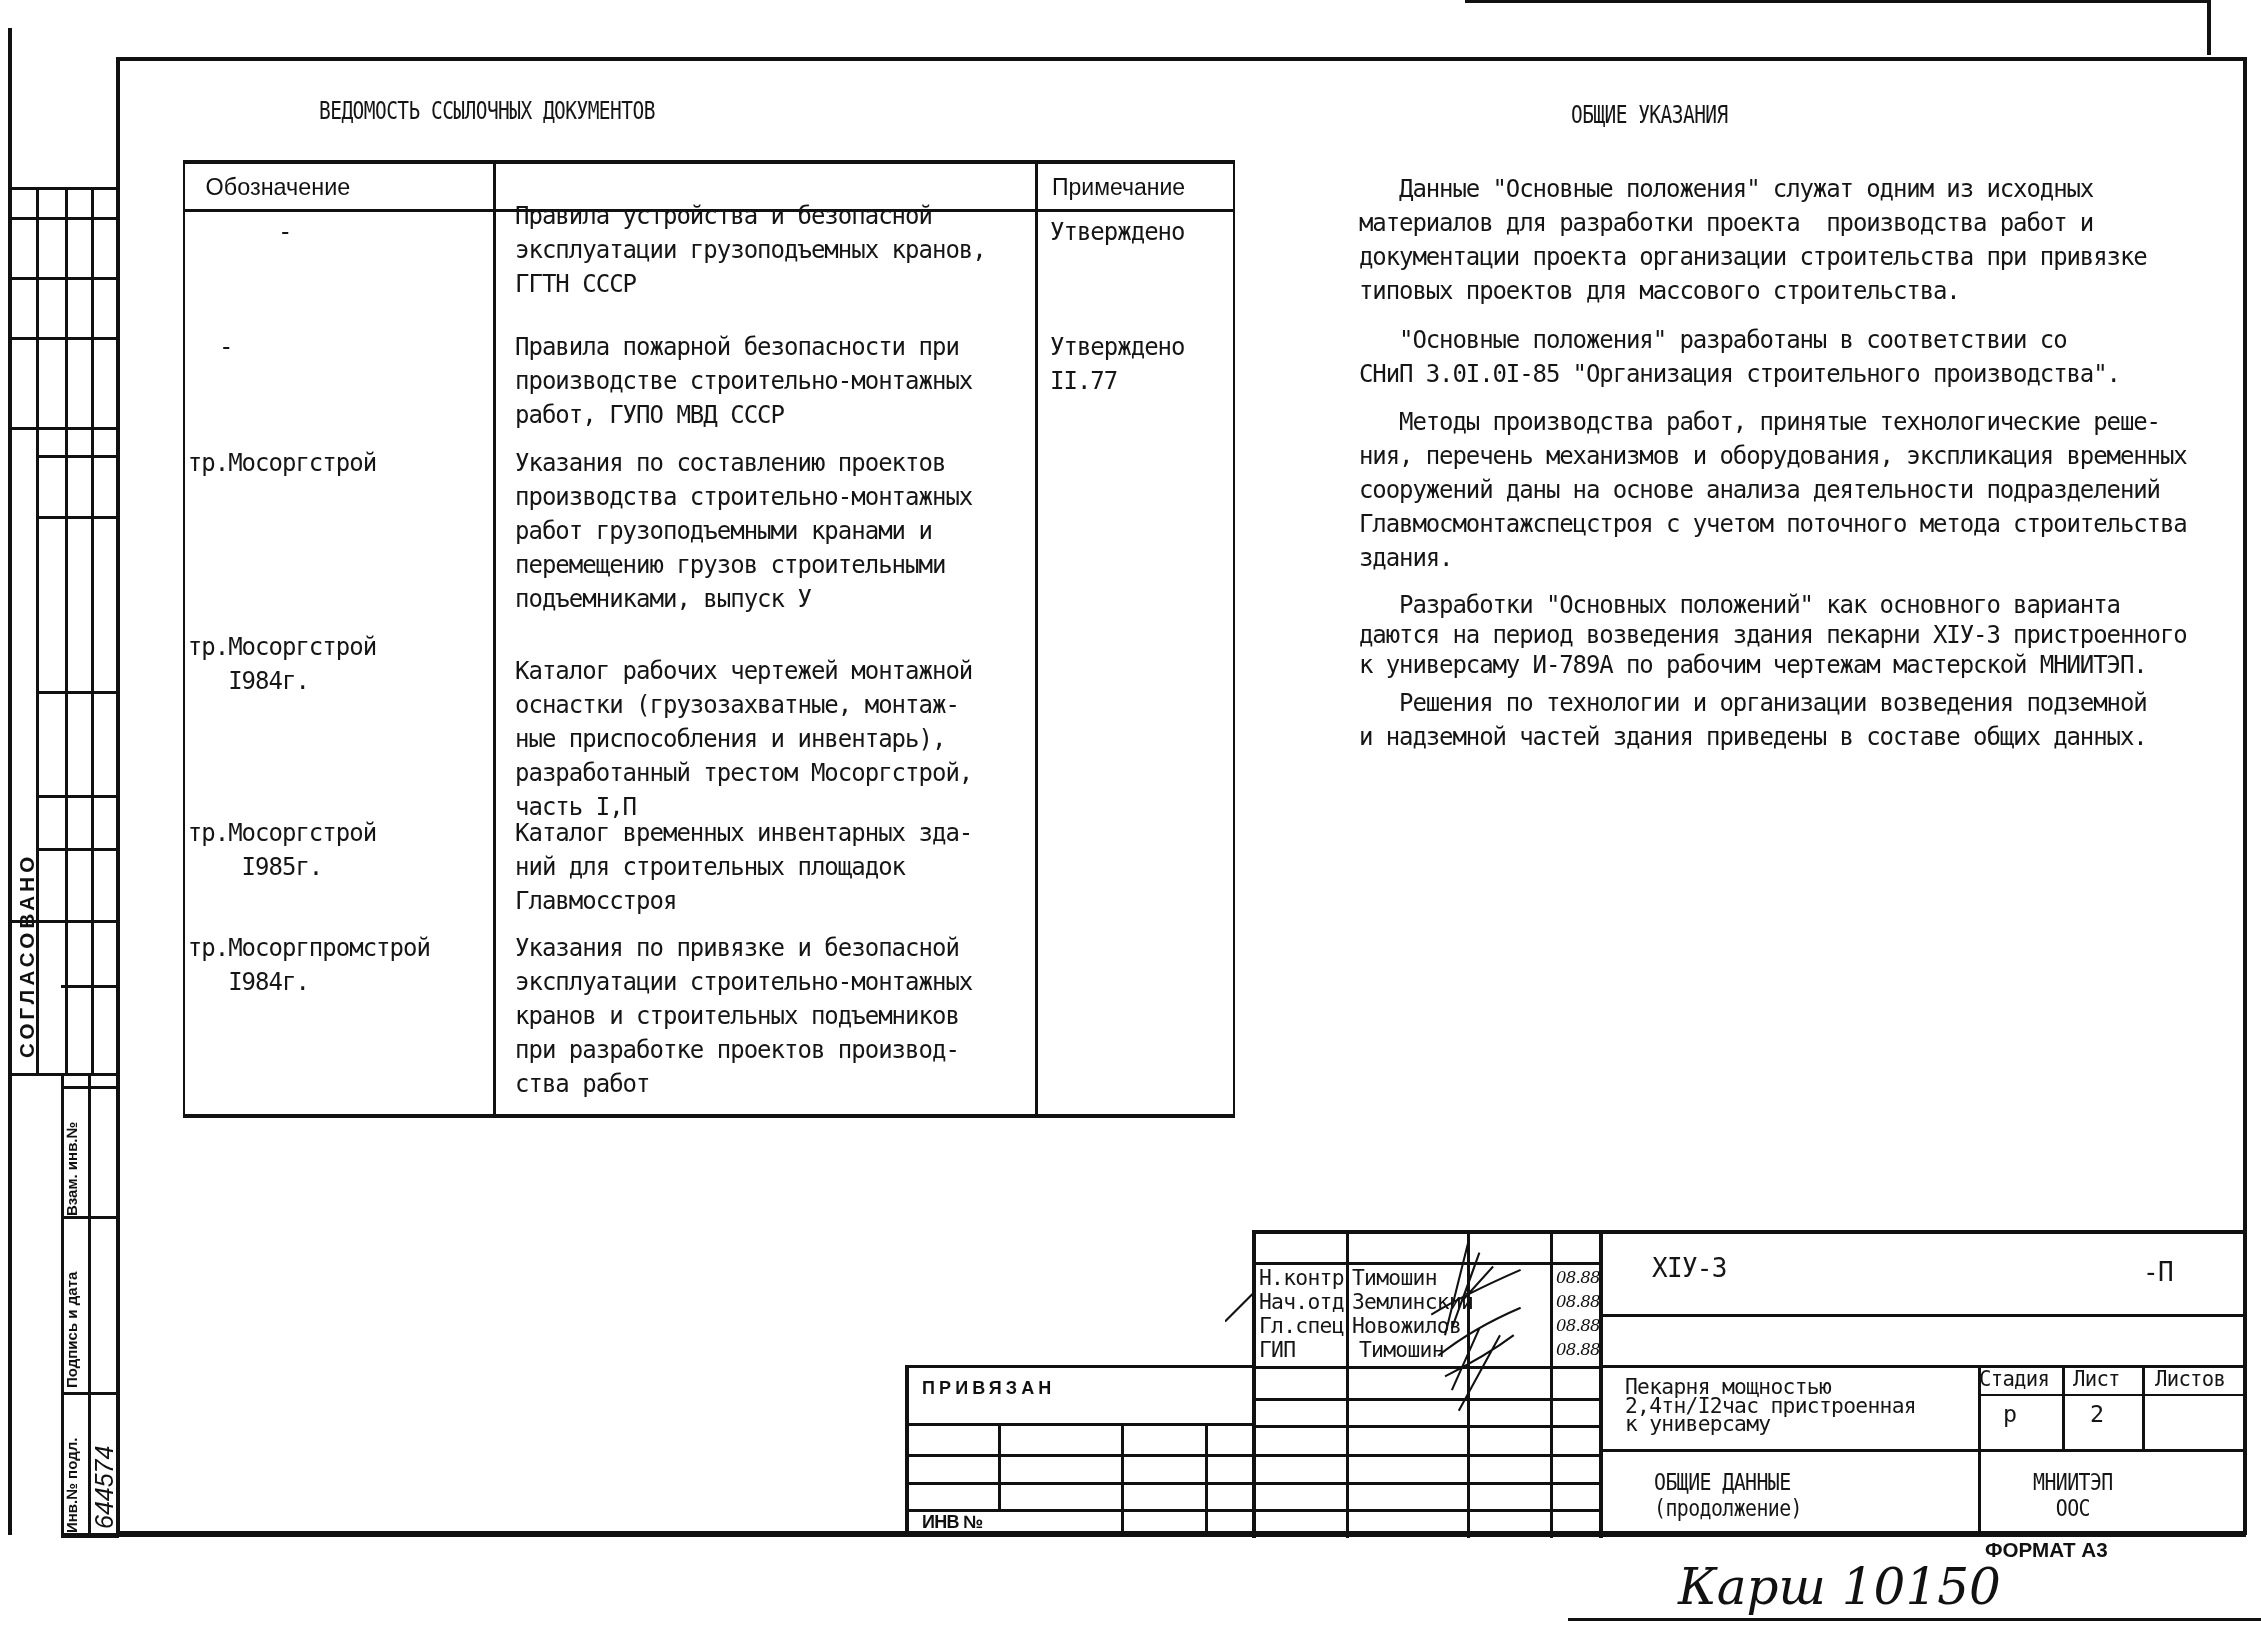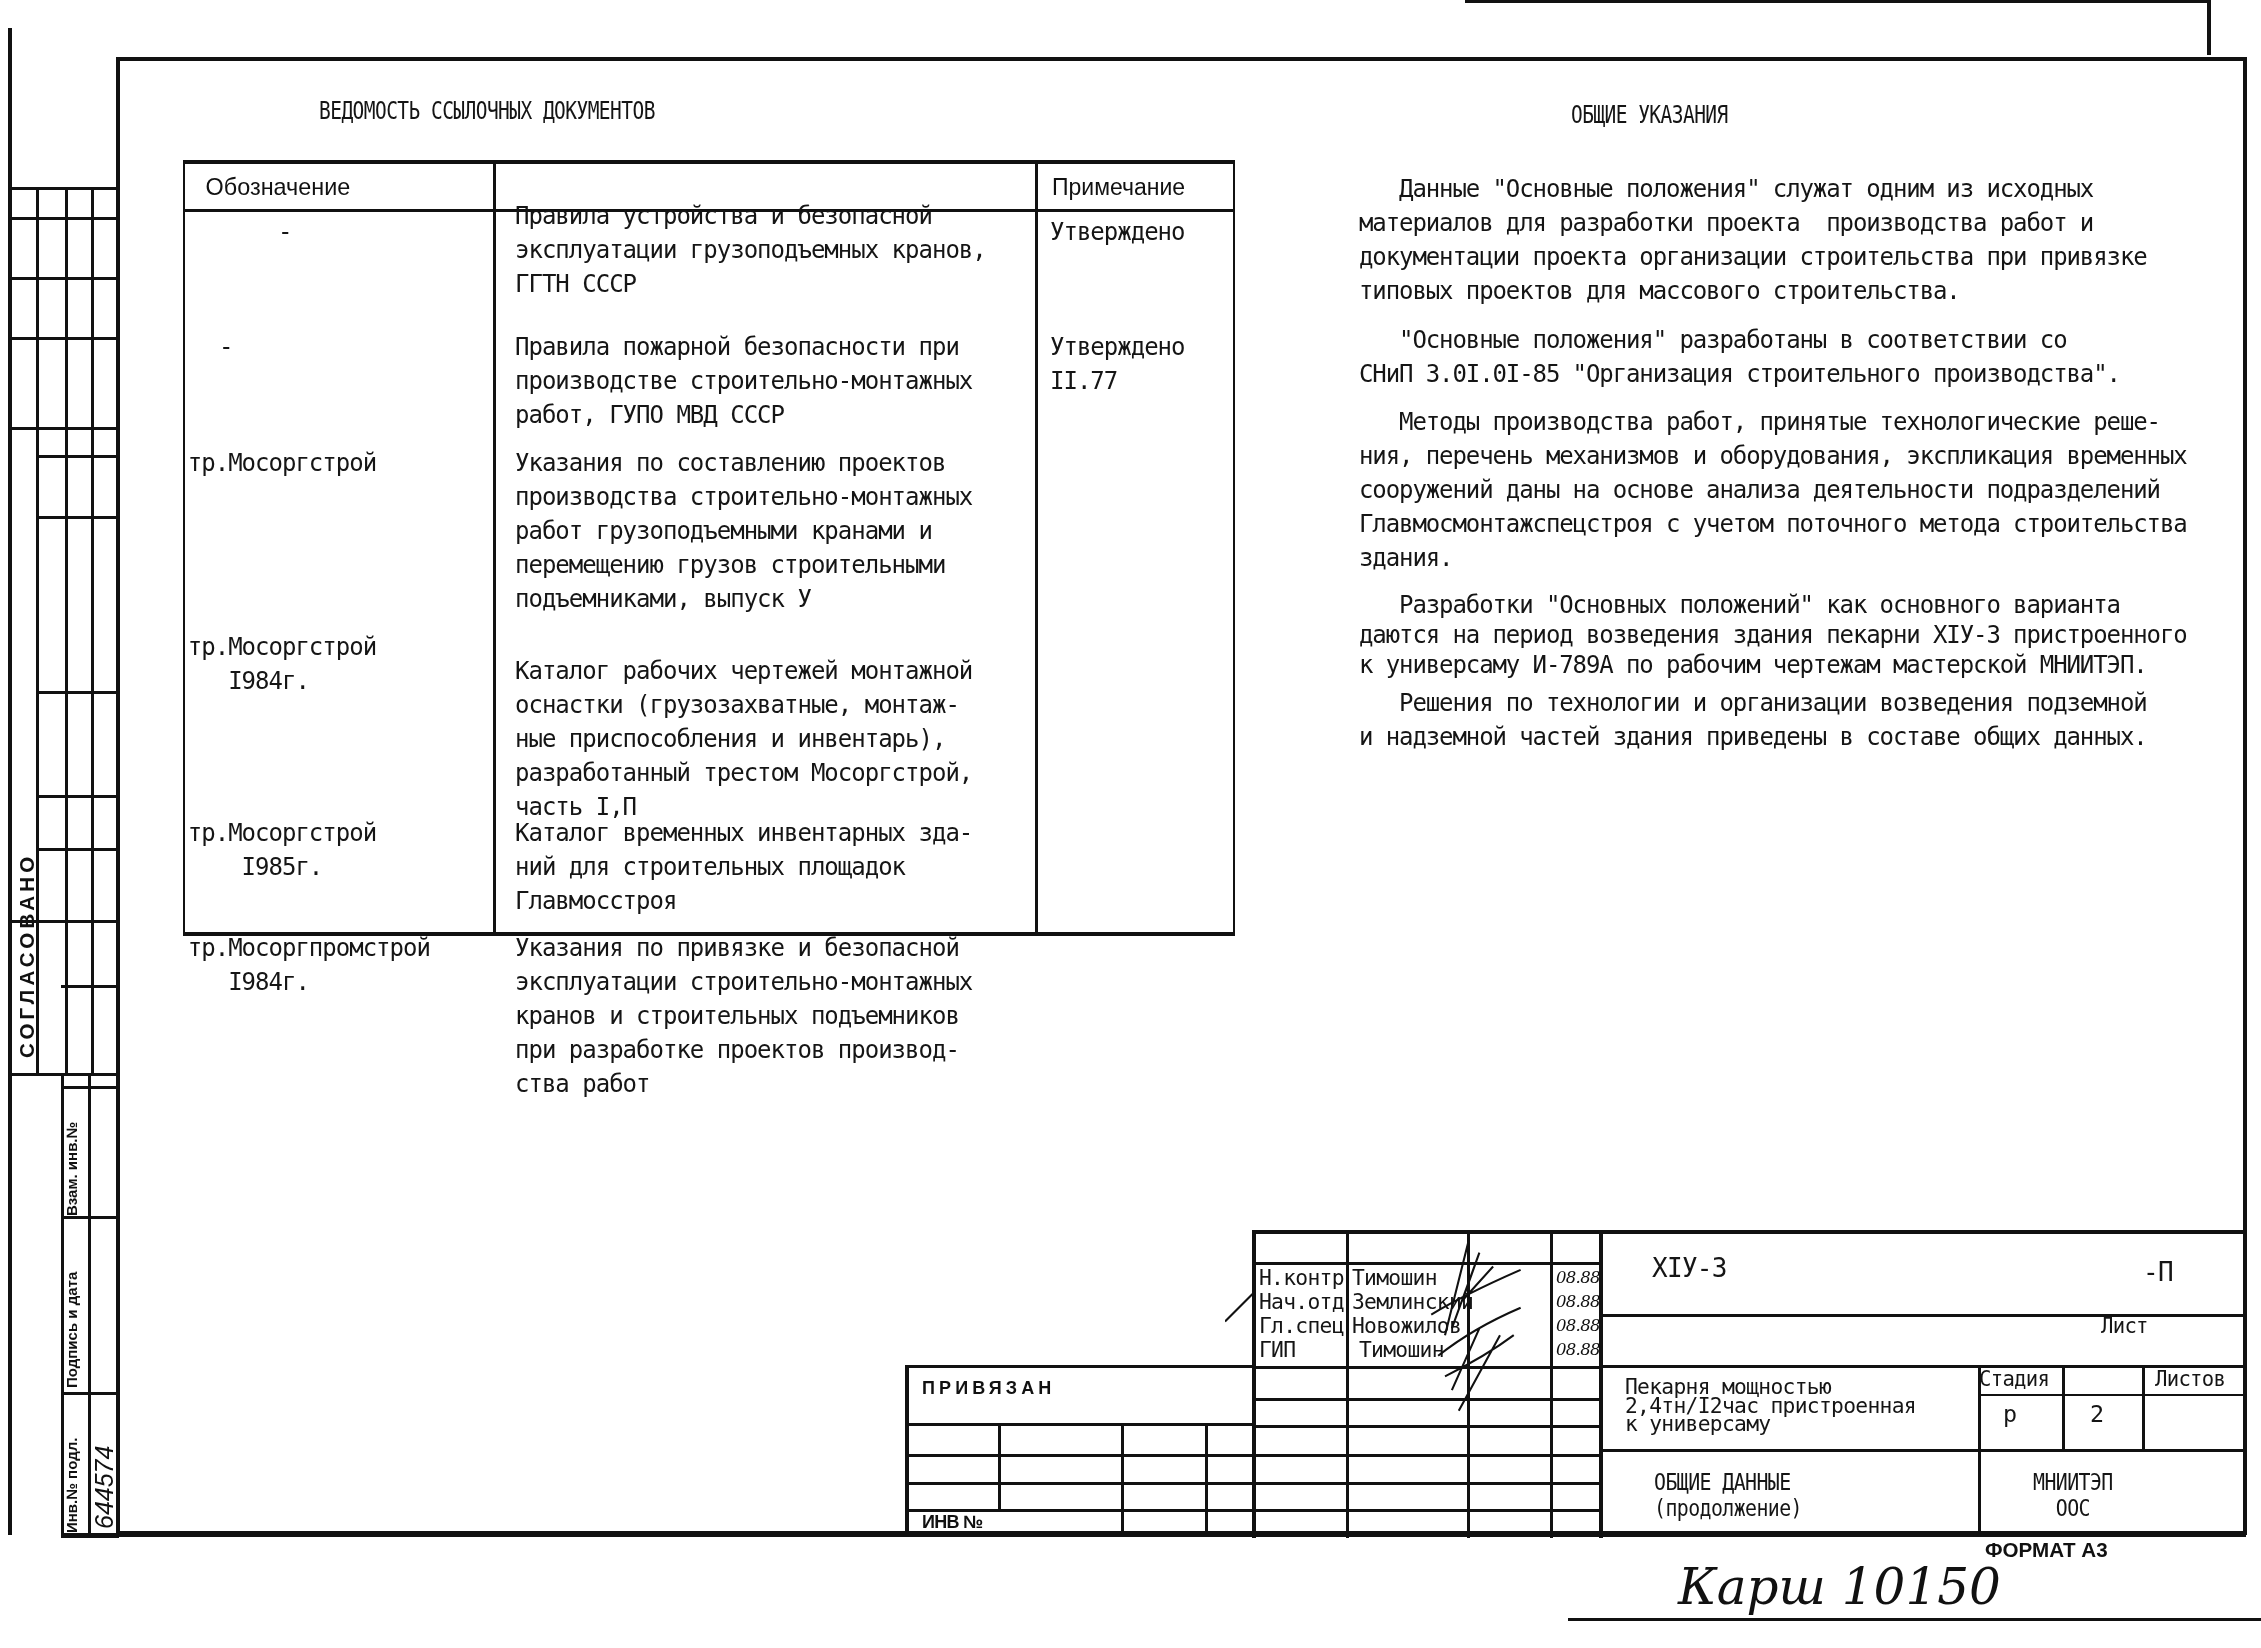--- a/index.html
+++ b/index.html
@@ -16,21 +16,21 @@
   #frame { position:absolute; left:116px; top:57px; width:2131px; height:1478px;
            border:4.1px solid #111; box-sizing:border-box; }
   #top-stub { position:absolute; left:1465px; top:0; width:746px; height:55px;
               border-right:4.1px solid #111; border-top:3.4px solid #111; box-sizing:border-box; }
 
   
   .section-title { position:absolute; font-size:25px; letter-spacing:-0.7px; transform:scaleX(0.78);
                    transform-origin:left top; white-space:nowrap; }
 
   
-  #ref-table { position:absolute; left:183px; top:160px; width:1052px; height:776px;
+  #ref-table { position:absolute; left:183px; top:160px; width:1052px; height:958px;
                border:2.8px solid #111; border-top-width:4.1px; border-bottom-width:4.1px; box-sizing:border-box; }
   .th { position:absolute; top:0; height:47px; display:flex; align-items:center; font-size:23.4px;
         transform-origin:left center; white-space:nowrap; }
   .cell { position:absolute; font-size:24px; line-height:34px; white-space:pre; letter-spacing:-1px; }
 
   
   .para { position:absolute; left:1359px; width:887px; font-size:24px; line-height:34px; letter-spacing:-1.1px; white-space:pre; }
 
   
   .tb-text { position:absolute; font-size:21.3px; line-height:18.6px; white-space:nowrap; letter-spacing:-0.7px; }
@@ -212,21 +212,21 @@
   <div class="line-h" style="left:1979px;top:1394px;width:267px;height:2.1px;"></div>
 
   <div class="tb-big typed" style="left:1652px;top:1253px;">XIУ-3</div>
   <div class="tb-big typed" style="left:2143px;top:1257px;">-П</div>
 
   <div class="tb-text typed" style="left:1625px;top:1378px;white-space:pre;">Пекарня мощностью
 2,4тн/I2час пристроенная
 к универсаму</div>
 
   <div class="tb-text typed" style="left:1979px;top:1370px;font-size:20.6px;">Стадия</div>
-  <div class="tb-text typed" style="left:2073px;top:1317px;font-size:20.6px;margin-left:28px;">Лист</div>
+  <div class="tb-text typed" style="left:2073px;top:1370px;font-size:20.6px;">Лист</div>
   <div class="tb-text typed" style="left:2155px;top:1370px;font-size:20.6px;">Листов</div>
   <div class="tb-text typed" style="left:2003px;top:1405px;font-size:23.4px;">р</div>
   <div class="tb-text typed" style="left:2090px;top:1405px;font-size:23.4px;">2</div>
   <div class="tb-text typed" style="left:2167px;top:1405px;font-size:23.4px;"></div>
 
   <div class="tb-text typed" style="left:1654px;top:1469px;white-space:pre;font-size:23.4px;line-height:26px;transform:scaleX(0.85);transform-origin:left top;">ОБЩИЕ ДАННЫЕ
 (продолжение)</div>
   <div class="tb-text typed" style="left:2033px;top:1469px;white-space:pre;font-size:23.4px;line-height:26px;text-align:center;transform:scaleX(0.85);transform-origin:left top;">МНИИТЭП
 ООС</div>
 

